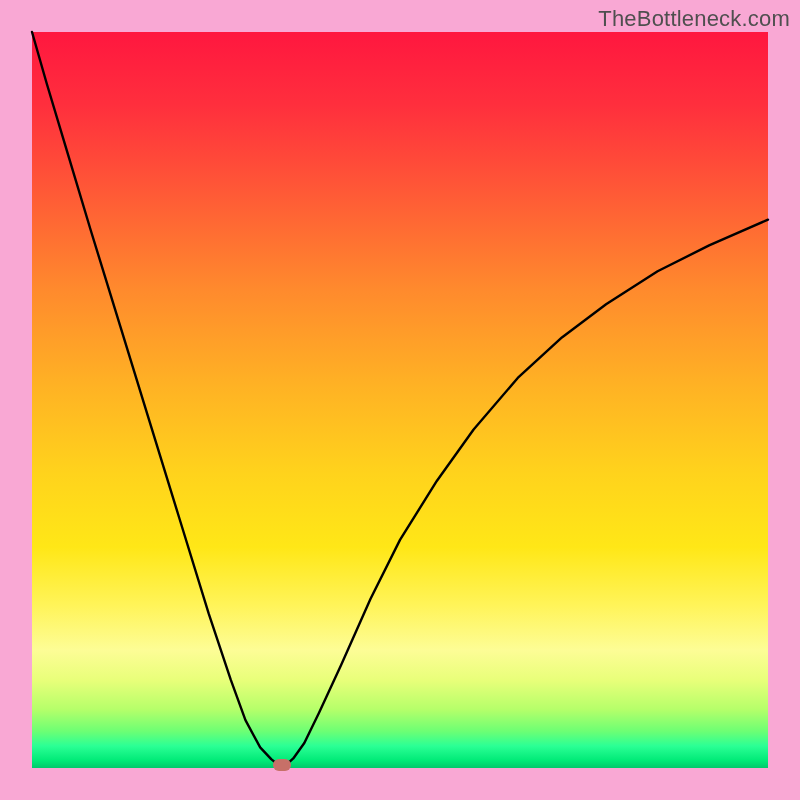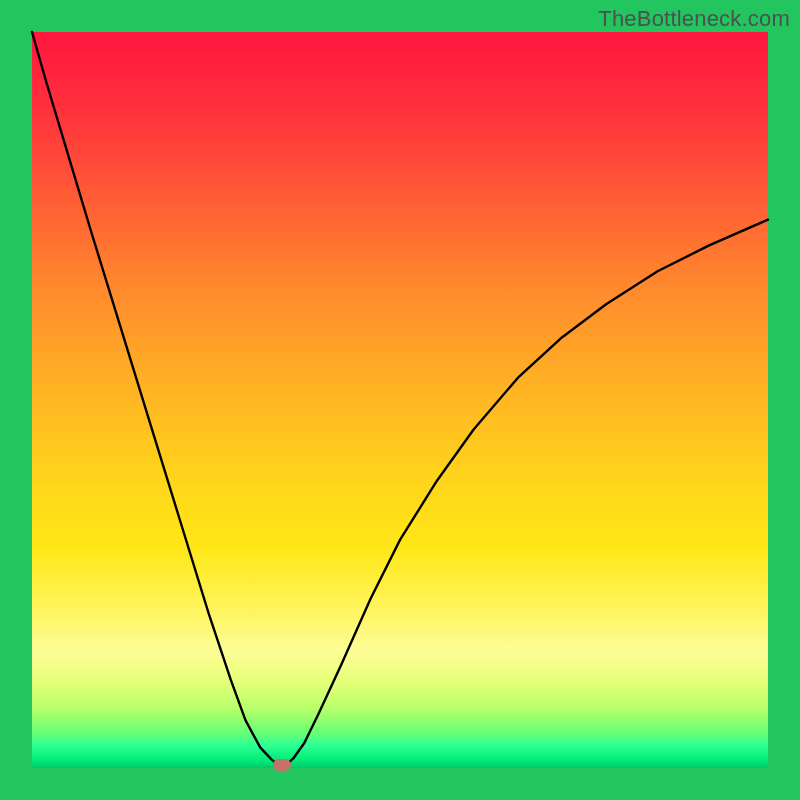--- a/index.html
+++ b/index.html
@@ -10,21 +10,21 @@
     background: #000;
     overflow: hidden;
     font-family: Arial, Helvetica, sans-serif;
   }
   .frame {
     position: absolute;
     top: 0;
     left: 0;
     width: 800px;
     height: 800px;
-    background: #22c55e;
+    background: #f9a8d4;
   }
   .plot-area {
     position: absolute;
     top: 32px;
     left: 32px;
     width: 736px;
     height: 736px;
     background: linear-gradient(to bottom,
       #ff173f 0%,
       #ff2f3d 10%,

